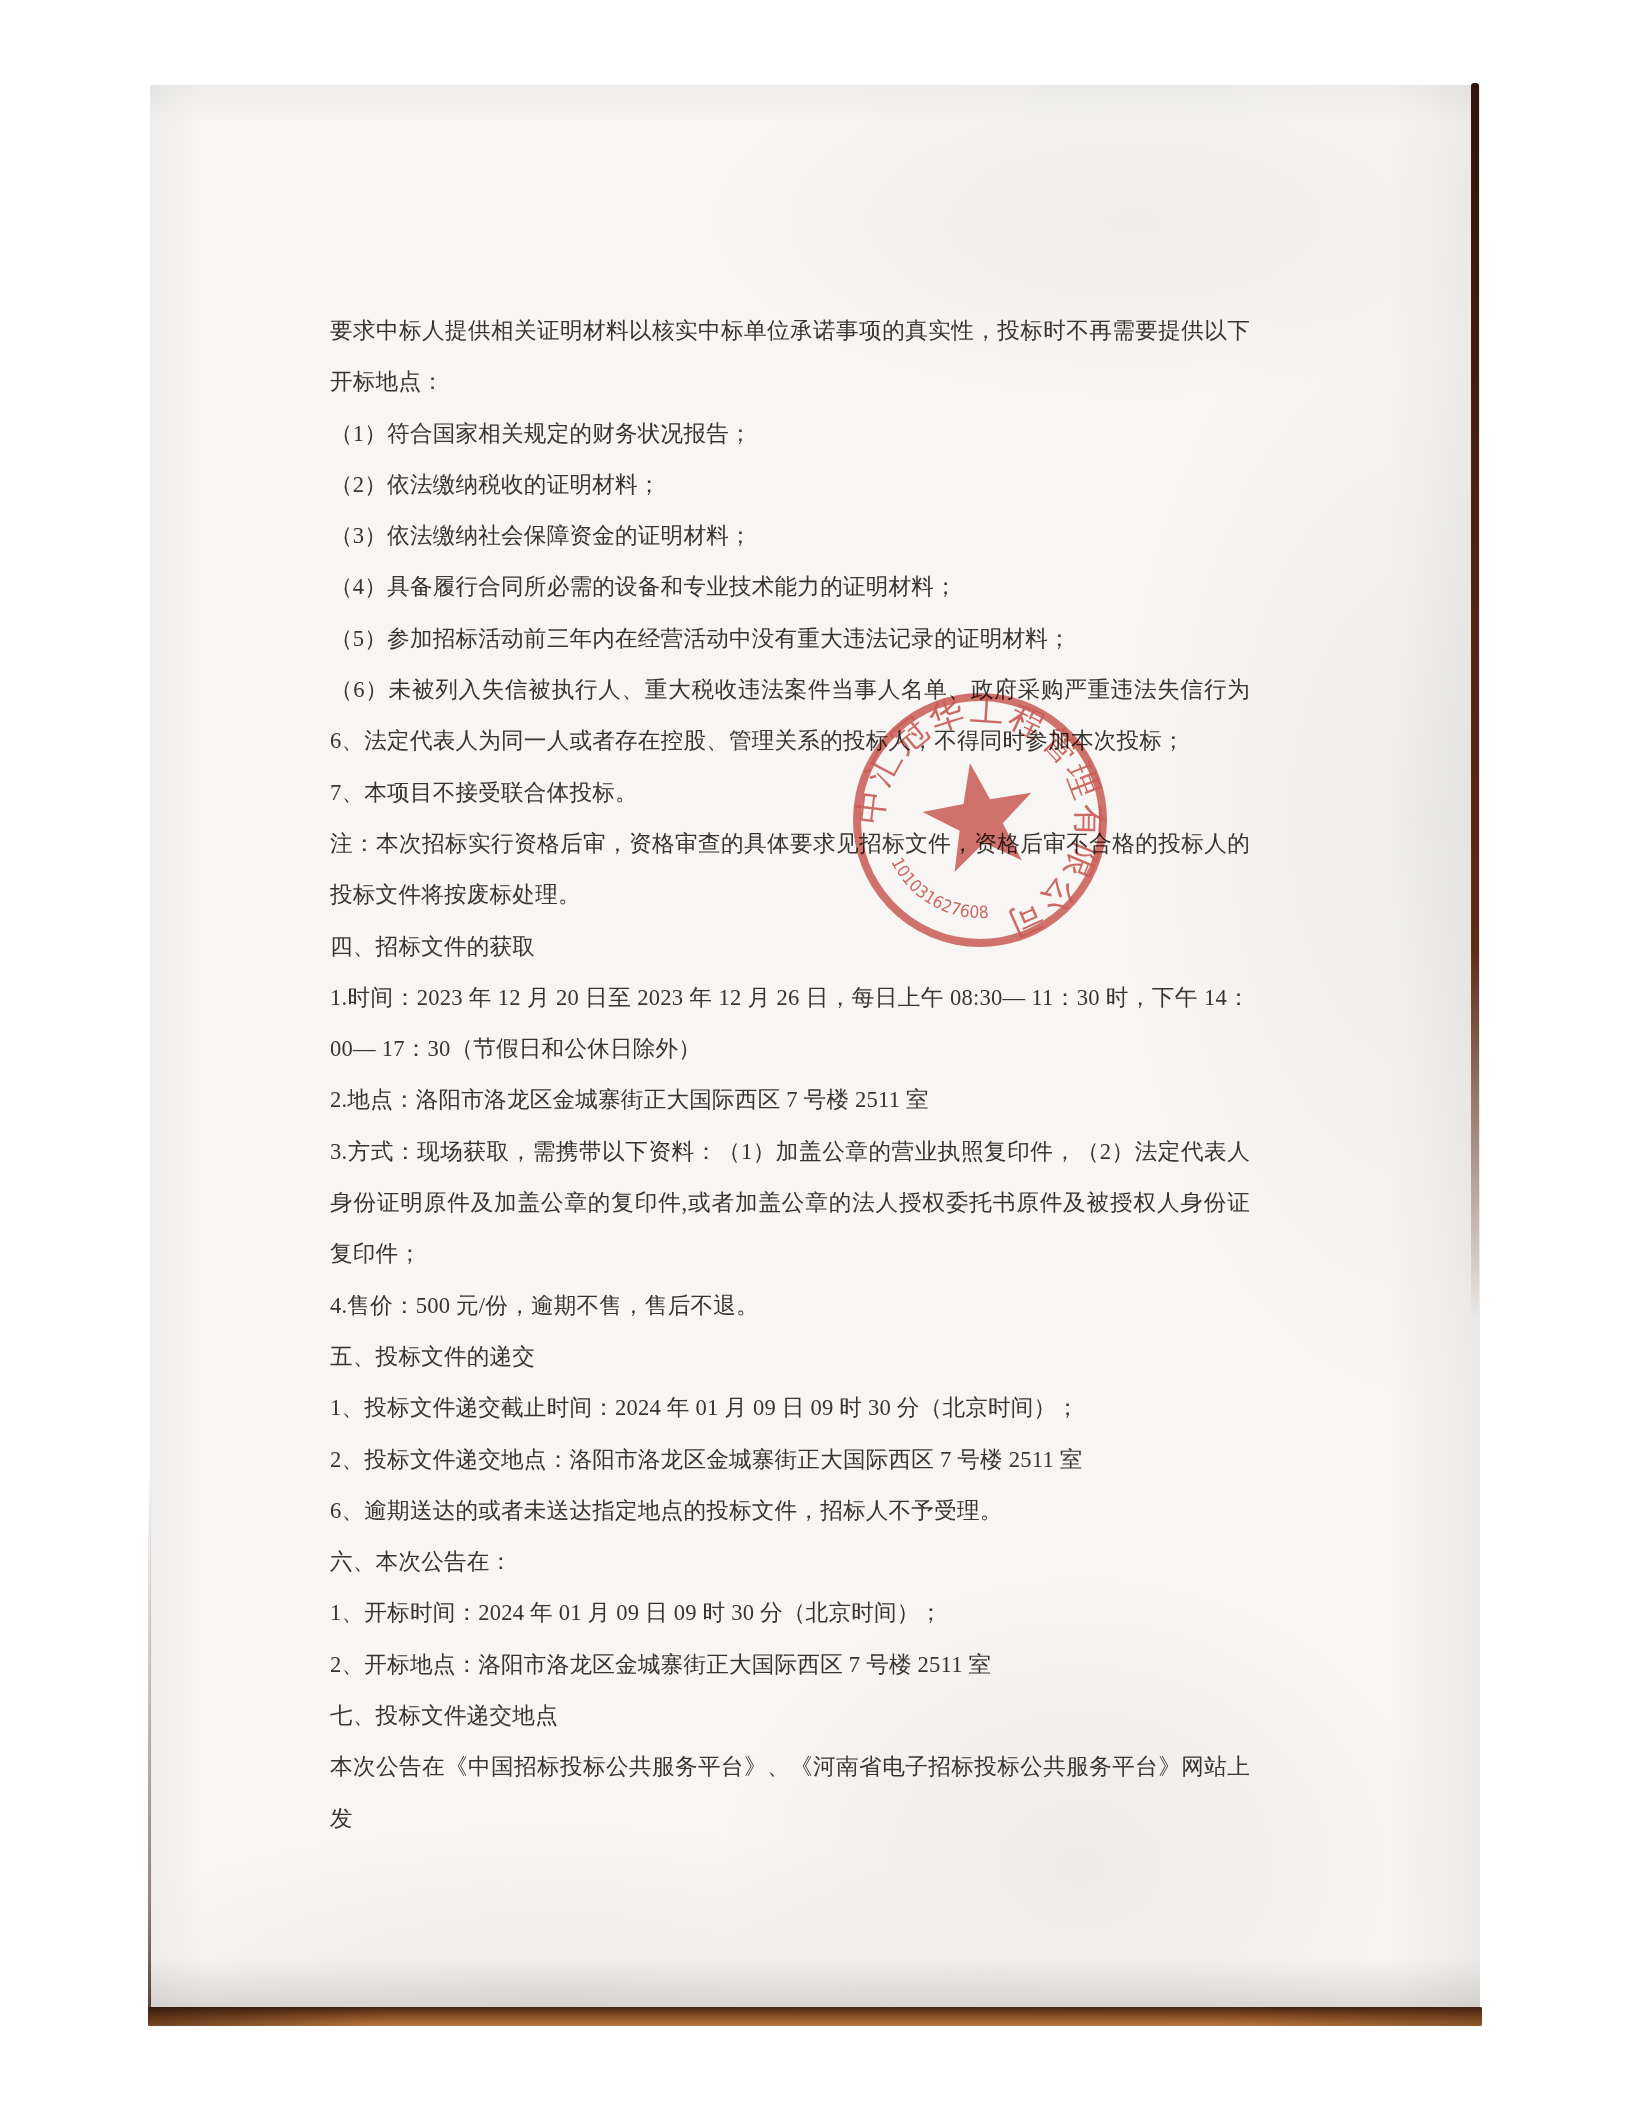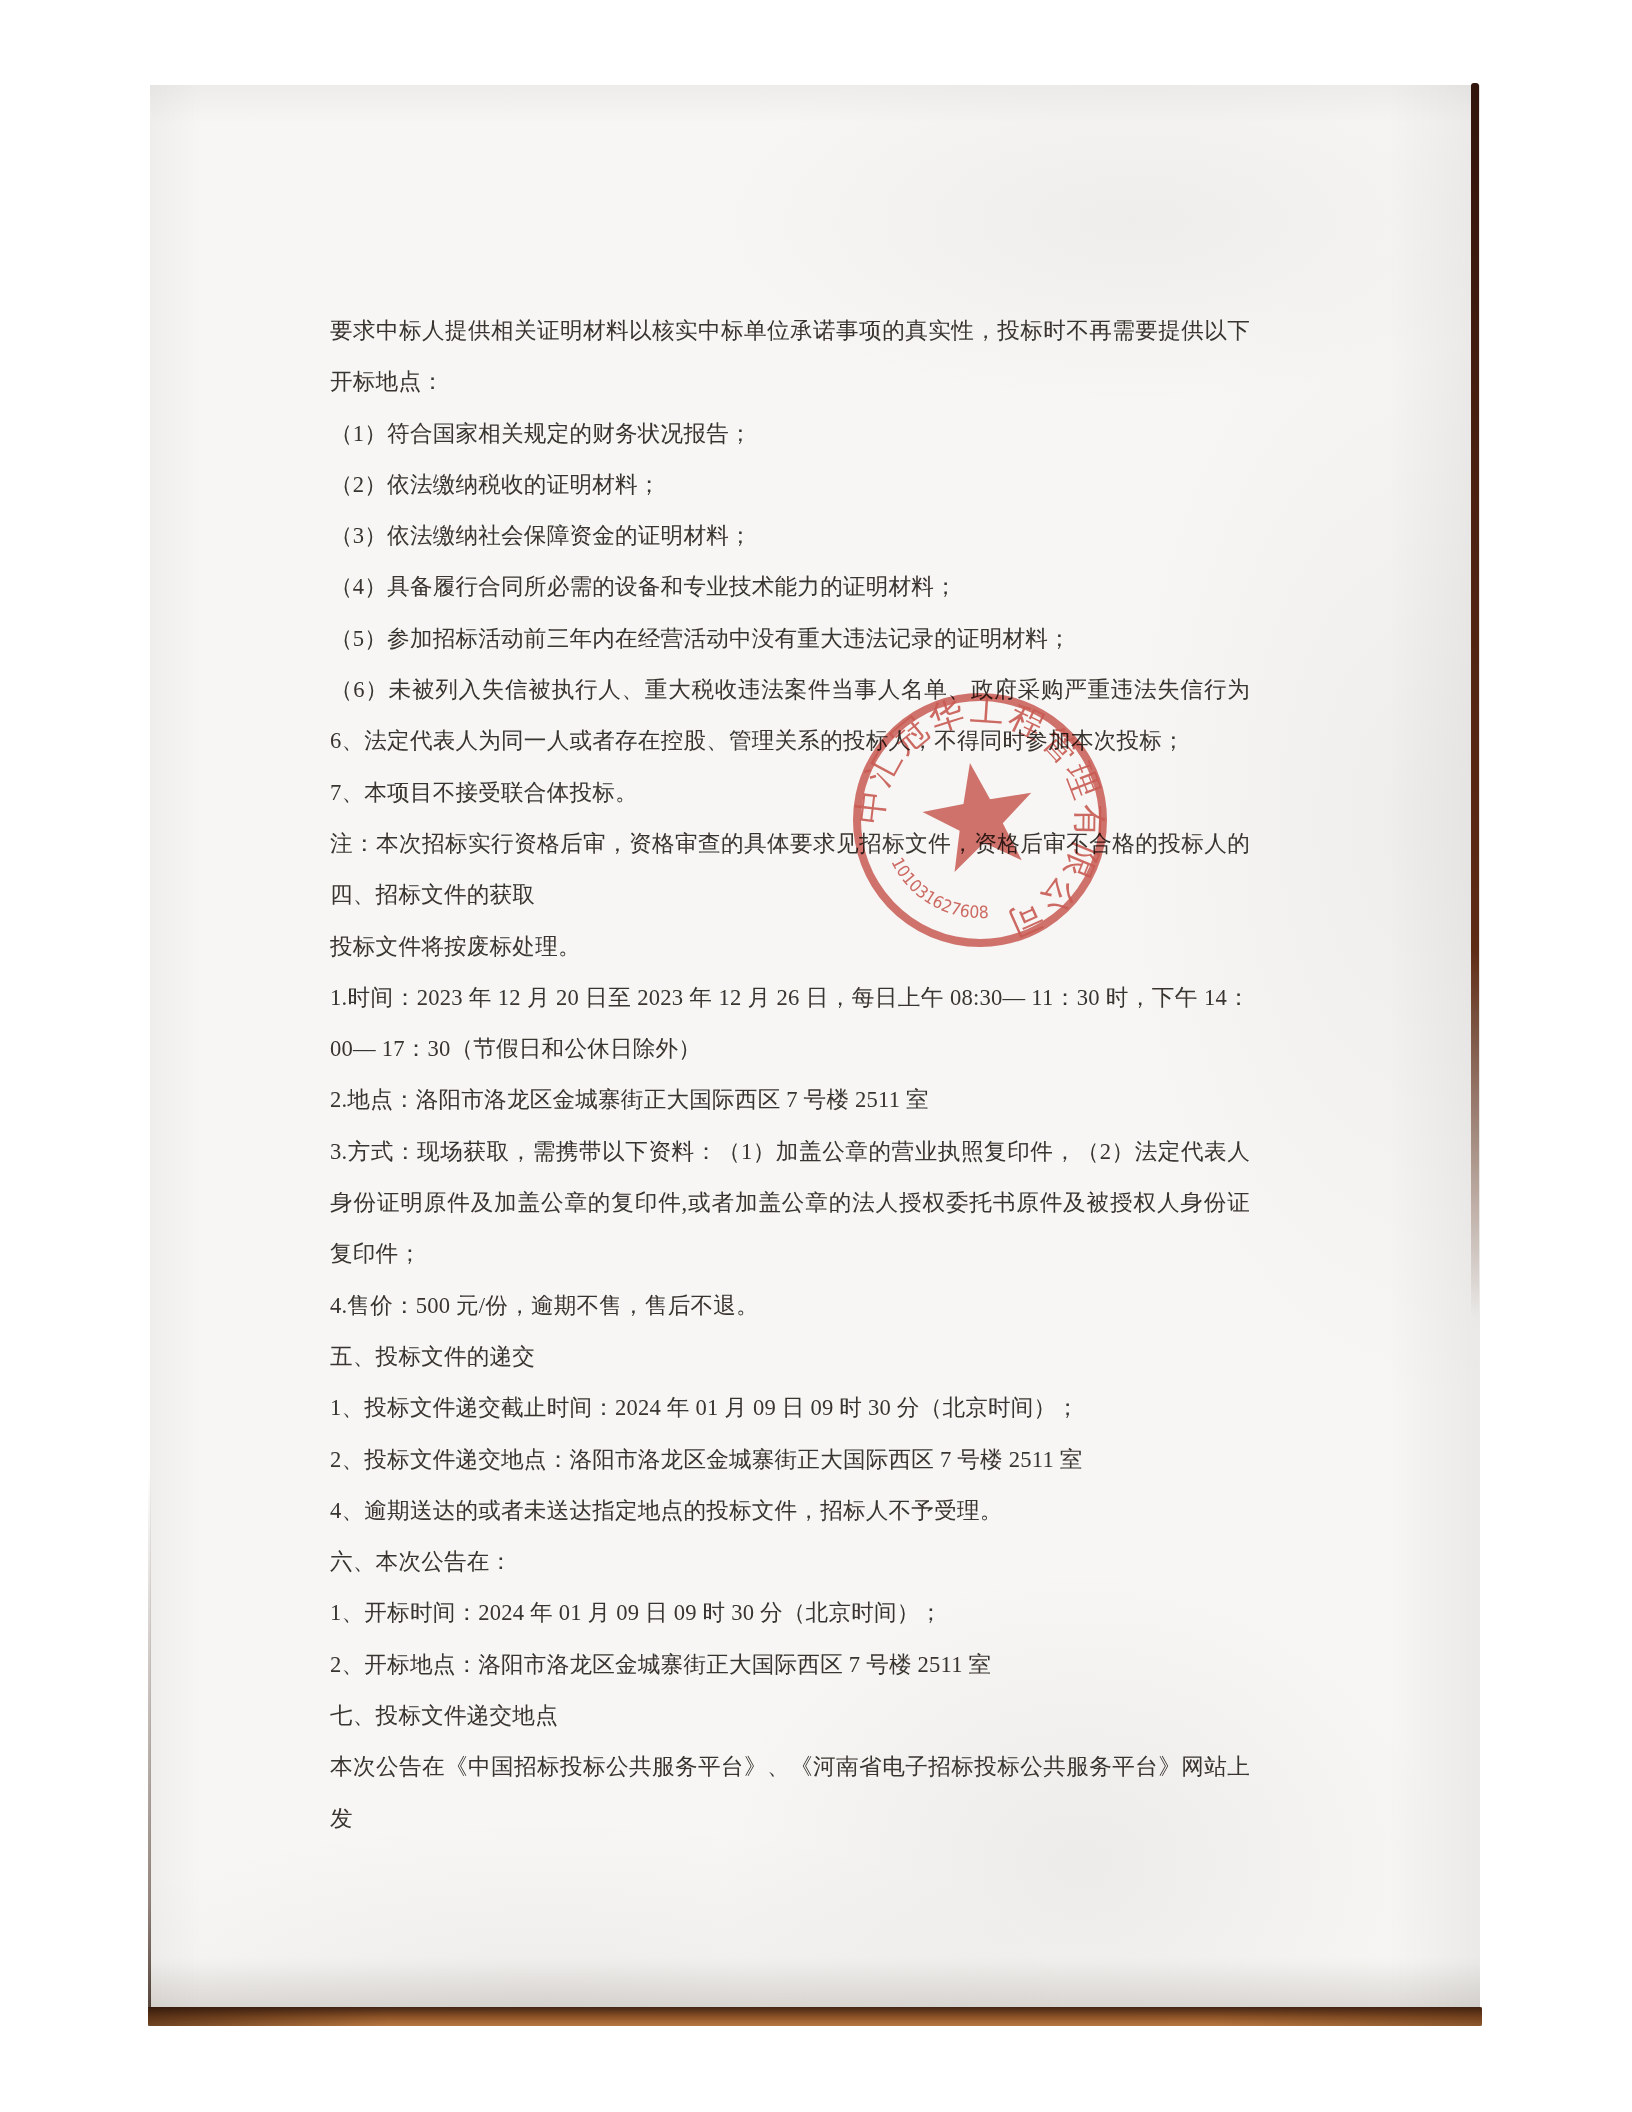--- a/index.html
+++ b/index.html
@@ -70,33 +70,33 @@
         <div class="line">开标地点：</div>
         <div class="line">（1）符合国家相关规定的财务状况报告；</div>
         <div class="line">（2）依法缴纳税收的证明材料；</div>
         <div class="line">（3）依法缴纳社会保障资金的证明材料；</div>
         <div class="line">（4）具备履行合同所必需的设备和专业技术能力的证明材料；</div>
         <div class="line">（5）参加招标活动前三年内在经营活动中没有重大违法记录的证明材料；</div>
         <div class="line just">（6）未被列入失信被执行人、重大税收违法案件当事人名单、政府采购严重违法失信行为</div>
         <div class="line">6、法定代表人为同一人或者存在控股、管理关系的投标人，不得同时参加本次投标；</div>
         <div class="line">7、本项目不接受联合体投标。</div>
         <div class="line just">注：本次招标实行资格后审，资格审查的具体要求见招标文件，资格后审不合格的投标人的</div>
+        <div class="line">投标文件将按废标处理。</div>
         <div class="line">四、招标文件的获取</div>
-        <div class="line">投标文件将按废标处理。</div>
         <div class="line just">1.时间：2023 年 12 月 20 日至 2023 年 12 月 26 日，每日上午 08:30— 11：30 时，下午 14：</div>
         <div class="line">00— 17：30（节假日和公休日除外）</div>
         <div class="line">2.地点：洛阳市洛龙区金城寨街正大国际西区 7 号楼 2511 室</div>
         <div class="line just">3.方式：现场获取，需携带以下资料：（1）加盖公章的营业执照复印件，（2）法定代表人</div>
         <div class="line just">身份证明原件及加盖公章的复印件,或者加盖公章的法人授权委托书原件及被授权人身份证</div>
         <div class="line">复印件；</div>
         <div class="line">4.售价：500 元/份，逾期不售，售后不退。</div>
         <div class="line">五、投标文件的递交</div>
         <div class="line">1、投标文件递交截止时间：2024 年 01 月 09 日 09 时 30 分（北京时间）；</div>
         <div class="line">2、投标文件递交地点：洛阳市洛龙区金城寨街正大国际西区 7 号楼 2511 室</div>
-        <div class="line">4、逾期送达的或者未送达指定地点的投标文件，招标人不予受理。</div>
+        <div class="line">6、逾期送达的或者未送达指定地点的投标文件，招标人不予受理。</div>
         <div class="line">六、本次公告在：</div>
         <div class="line">1、开标时间：2024 年 01 月 09 日 09 时 30 分（北京时间）；</div>
         <div class="line">2、开标地点：洛阳市洛龙区金城寨街正大国际西区 7 号楼 2511 室</div>
         <div class="line">七、投标文件递交地点</div>
         <div class="line just">本次公告在《中国招标投标公共服务平台》、《河南省电子招标投标公共服务平台》网站上发</div>
       </div>
   </div>
 
   <svg class="stamp" viewBox="830 685 440 440" xmlns="http://www.w3.org/2000/svg">
     <g transform="rotate(-10 1050 905)" fill="none">

